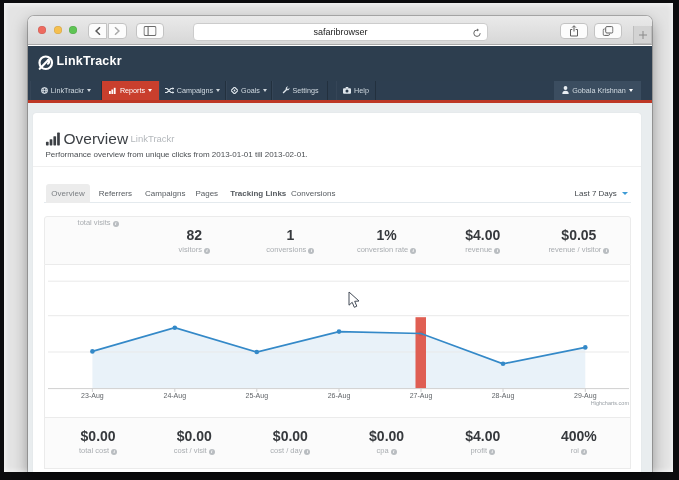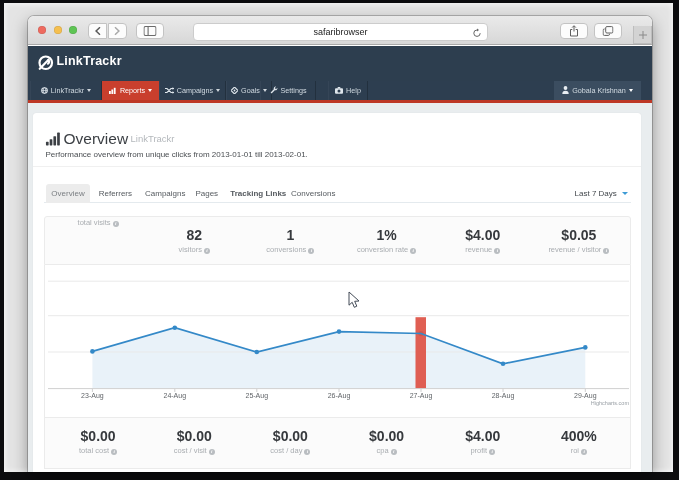--- a/index.html
+++ b/index.html
@@ -154,24 +154,24 @@
               <rect x="4.8" y="0.8" width="1.8" height="6.2" fill="#fff"></rect>
             </svg>Reports<span class="caret" style="border-top-color:#fff"></span></div>
       <div class="item sep" style="left:131px;width:67px;"><svg class="icn" width="9" height="7" viewBox="0 0 9 7">
               <path d="M0 1.5 h2 l4 4 h3 M0 5.5 h2 l4 -4 h3" fill="none" stroke="#dfe6ec" stroke-width="1.1"></path>
               <path d="M7.6 0 l1.4 1.5 l-1.4 1.5 z M7.6 4 l1.4 1.5 l-1.4 1.5 z" fill="#dfe6ec"></path>
             </svg>Campaigns<span class="caret"></span></div>
       <div class="item sep" style="left:198px;width:46px;"><svg class="icn" width="7" height="7" viewBox="0 0 7 7">
               <path d="M3.5 0 L7 3.5 L3.5 7 L0 3.5 Z" fill="none" stroke="#dfe6ec" stroke-width="1.1"></path>
               <circle cx="3.5" cy="3.5" r="0.9" fill="#dfe6ec"></circle>
             </svg>Goals<span class="caret"></span></div>
-      <div class="item sep" style="left:232px;width:56px;"><svg class="icn" width="8" height="8" viewBox="0 0 8 8">
+      <div class="item sep" style="left:244px;width:56px;"><svg class="icn" width="8" height="8" viewBox="0 0 8 8">
               <path d="M6.2 0.6 a2 2 0 0 0 -2.4 2.6 l-3.2 3.2 l1 1 l3.2 -3.2 a2 2 0 0 0 2.6 -2.4 l-1.4 1.4 l-1.2 -1.2 z" fill="#dfe6ec"></path>
             </svg>Settings</div>
-      <div class="item sep" style="left:300px;width:40px;"><svg class="icn" width="8" height="7" viewBox="0 0 8 7">
+      <div class="item sep" style="left:308px;width:40px;"><svg class="icn" width="8" height="7" viewBox="0 0 8 7">
               <rect x="0" y="1.2" width="8" height="5.6" rx="1" fill="#dfe6ec"></rect>
               <rect x="2.6" y="0" width="2.8" height="1.6" rx="0.5" fill="#dfe6ec"></rect>
               <circle cx="4" cy="4" r="1.5" fill="#2d3e50"></circle>
             </svg>Help</div>
       <div class="item user" style="left:526px;width:87px;"><svg class="icn" width="7" height="8" viewBox="0 0 7 8">
               <circle cx="3.5" cy="2" r="1.9" fill="#e8edf2"></circle>
               <path d="M0.3 8 a3.2 3.2 0 0 1 6.4 0 z" fill="#e8edf2"></path>
             </svg>Gobala Krishnan<span class="caret" style="border-top-color:#fff"></span></div>
     </div>
     <div class="page">

